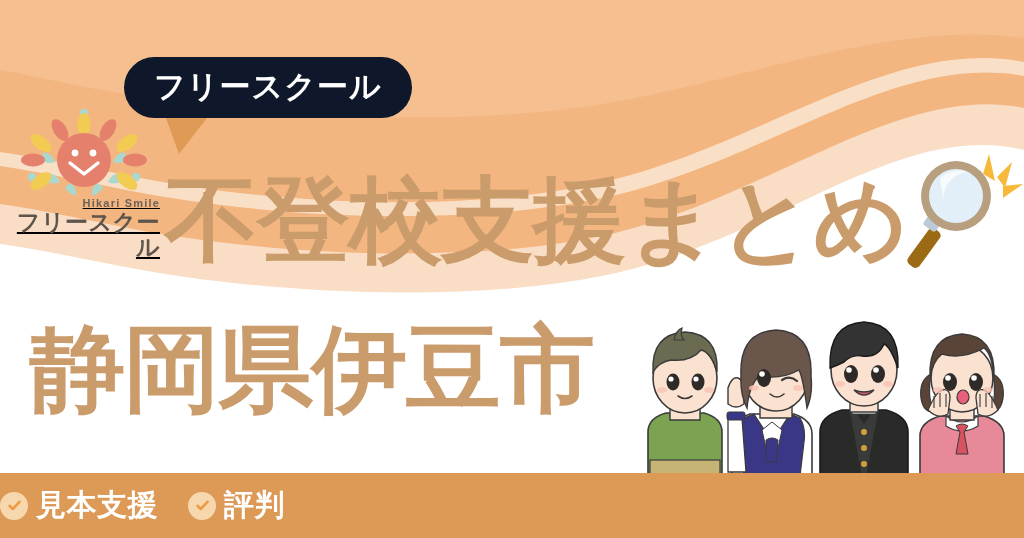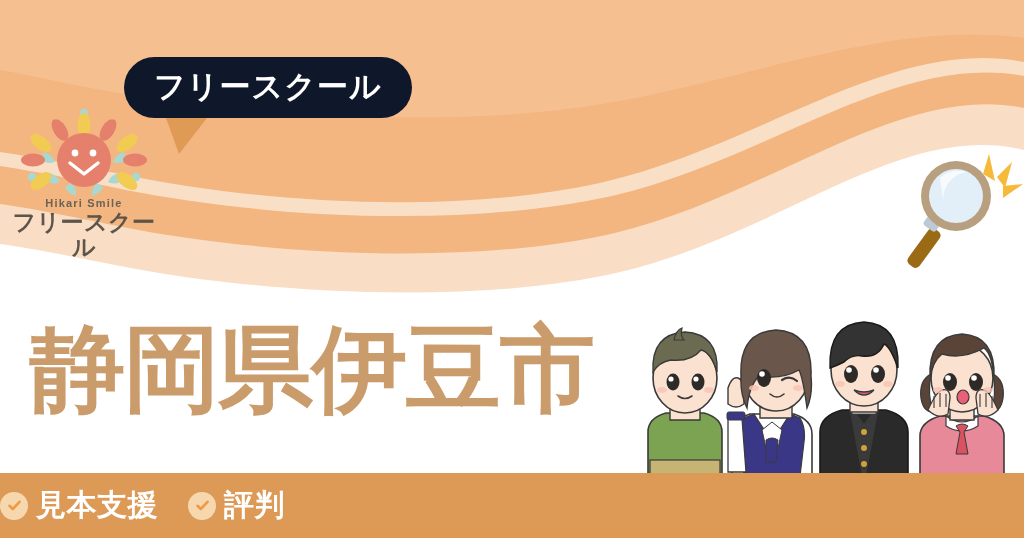--- a/index.html
+++ b/index.html
@@ -19,21 +19,22 @@
   }
 
   
   .waves { position:absolute; inset:0; width:1024px; height:300px; pointer-events:none; }
 
   
   .logo-block {
     position:absolute;
     left:8px; top:105px;
     width:152px;
-    text-align:center;
+    text-align:right;
+    text-decoration:underline;
   }
   .logo-mark { width:152px; height:98px; display:block; }
   .logo-en {
     font-size:11px;
     letter-spacing:1.2px;
     font-weight:bold;
     color:#6b6257;
     margin-top:-6px;
   }
   .logo-jp {
@@ -176,20 +177,21 @@
     </svg>
     <div class="logo-en">Hikari Smile</div>
     <div class="logo-jp">フリースクール</div>
   </div>
 
   <div class="badge-wrap">
     <span class="badge">フリースクール</span>
     <span class="badge-tail"></span>
   </div>
 
+  <div class="title-1">不登校支援まとめ</div>
   <div class="title-2">静岡県伊豆市</div>
 
   <svg class="magnifier" viewBox="0 0 132 140">
     <g fill="#f6b93a">
       <path d="M96,14 L102,41 L90,34 Z"></path>
       <path d="M119,22 L112,48 L104,37 Z"></path>
       <path d="M130,44 L110,58 L110,46 Z"></path>
     </g>
     <rect x="24" y="86" width="14" height="44" rx="5" fill="#9a6a15" transform="rotate(36 31 108)"></rect>
     <rect x="31" y="79" width="15" height="10" rx="3" fill="#bcc9d6" transform="rotate(36 38 84)"></rect>

